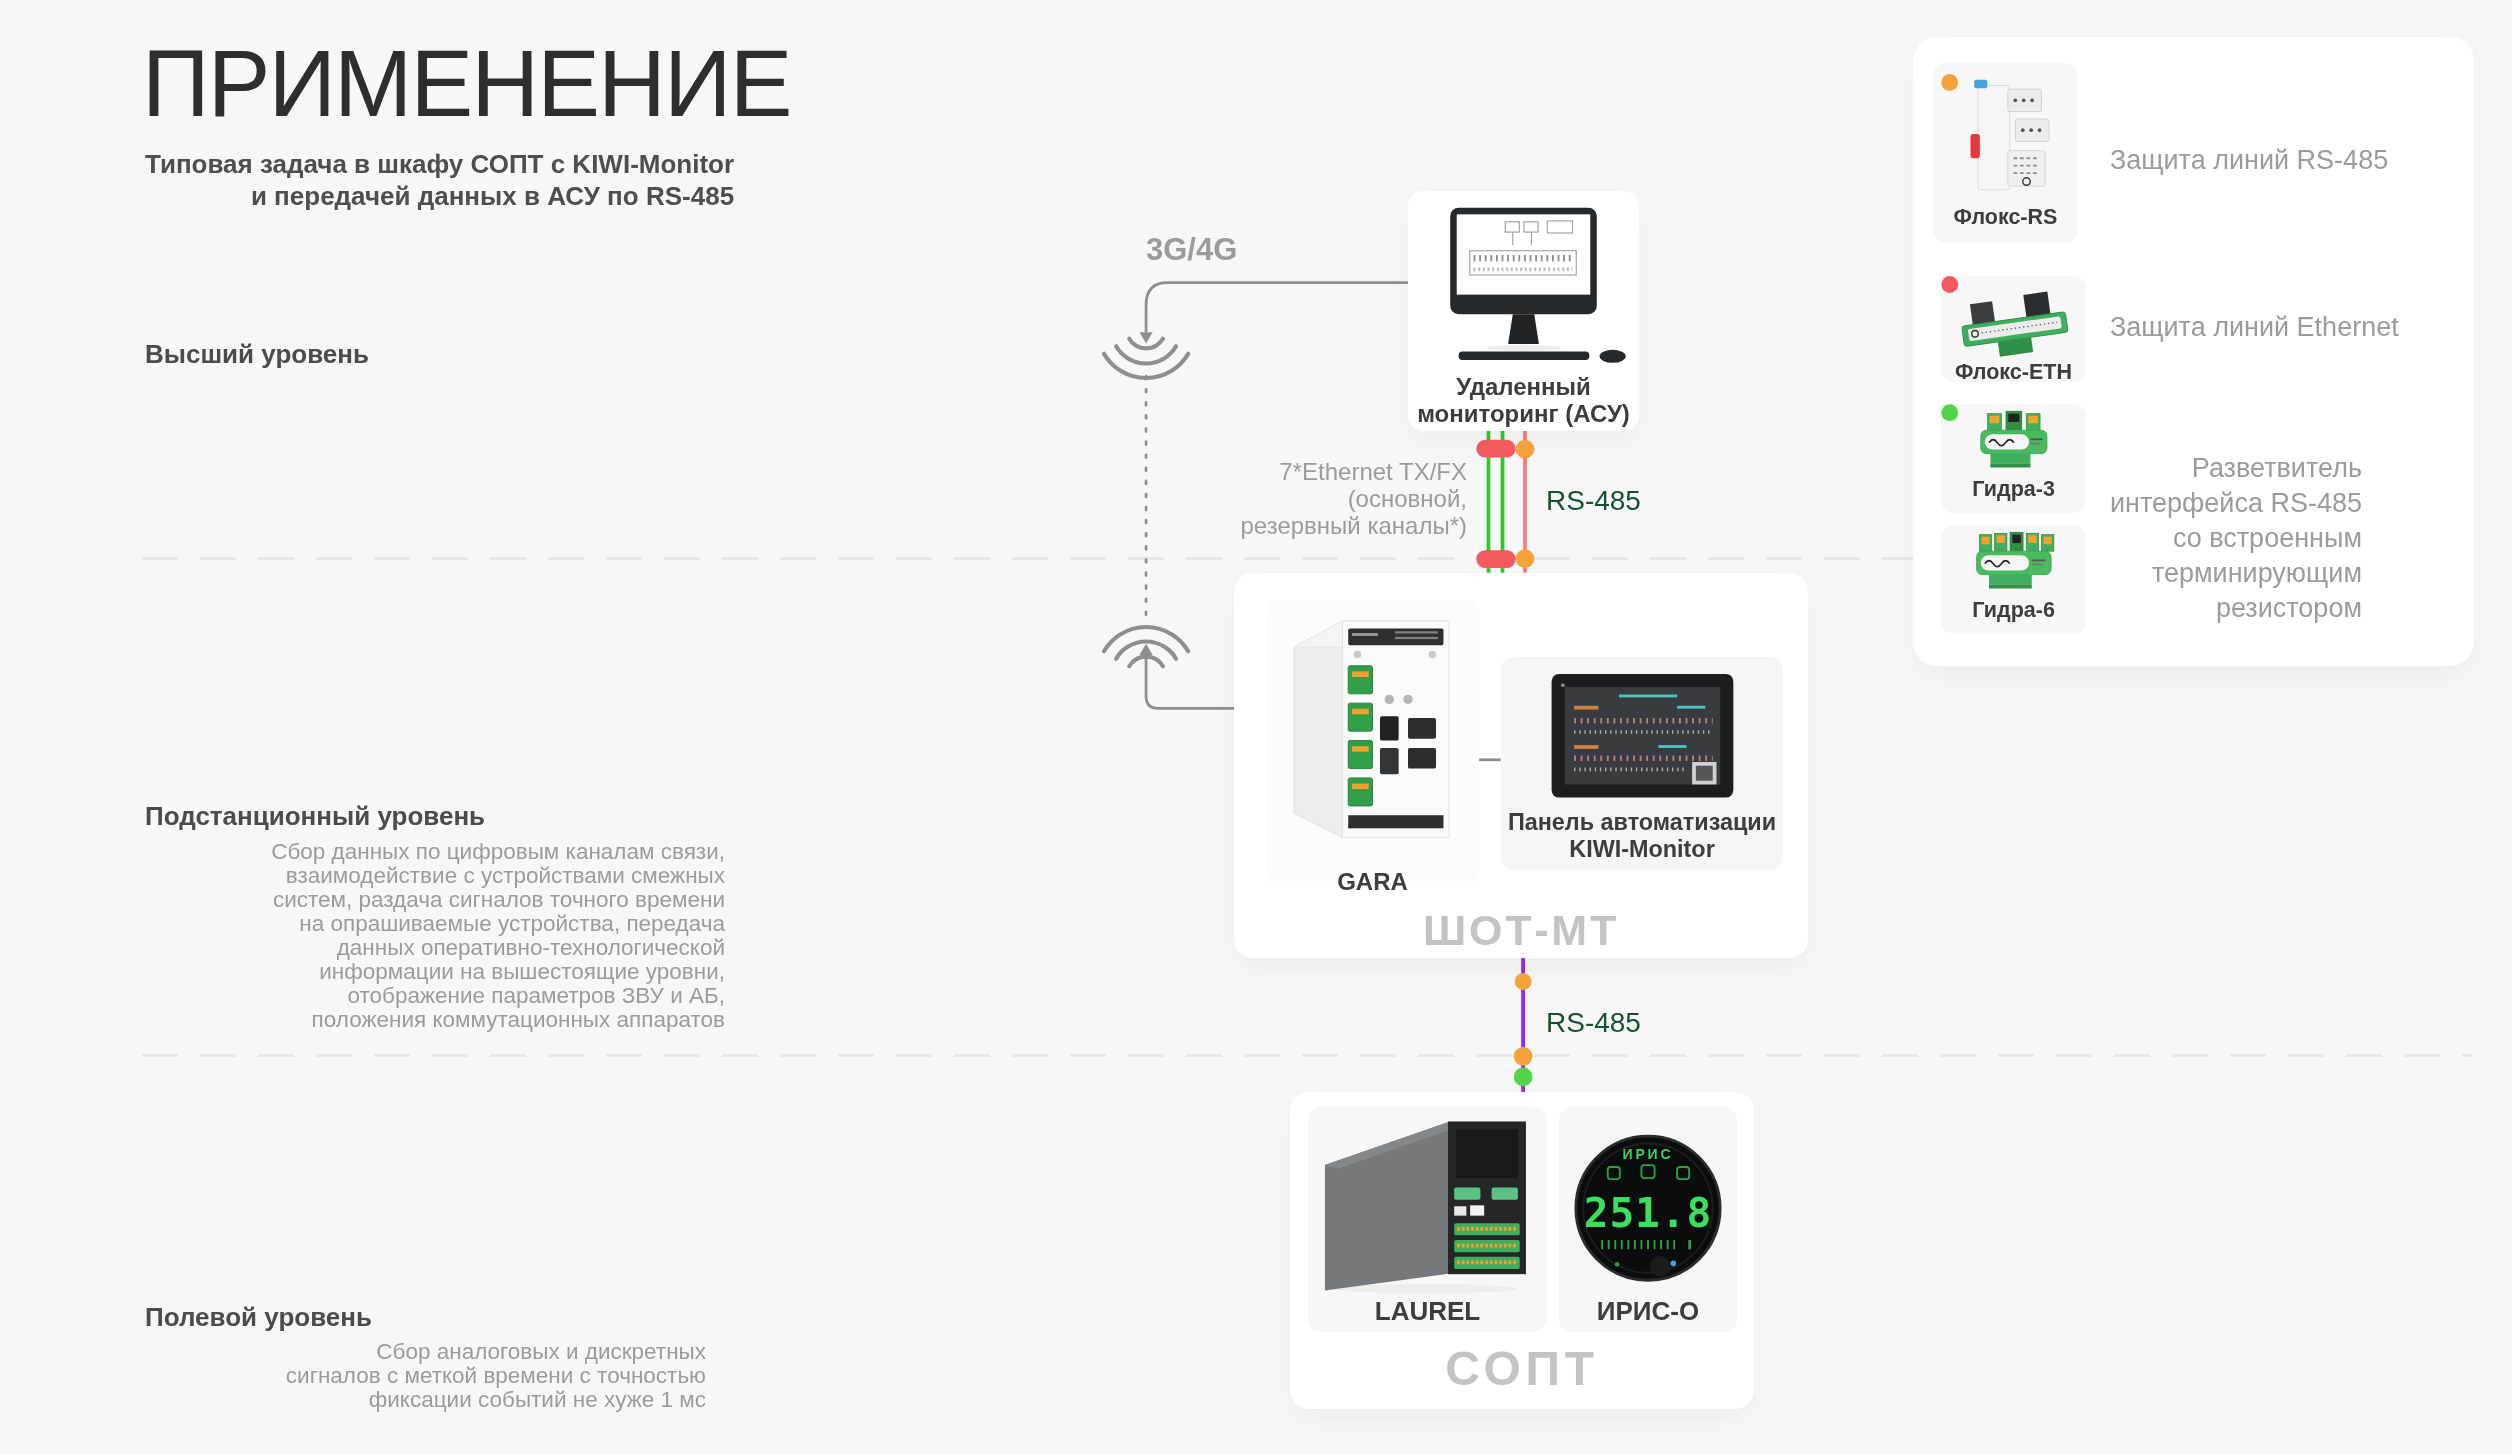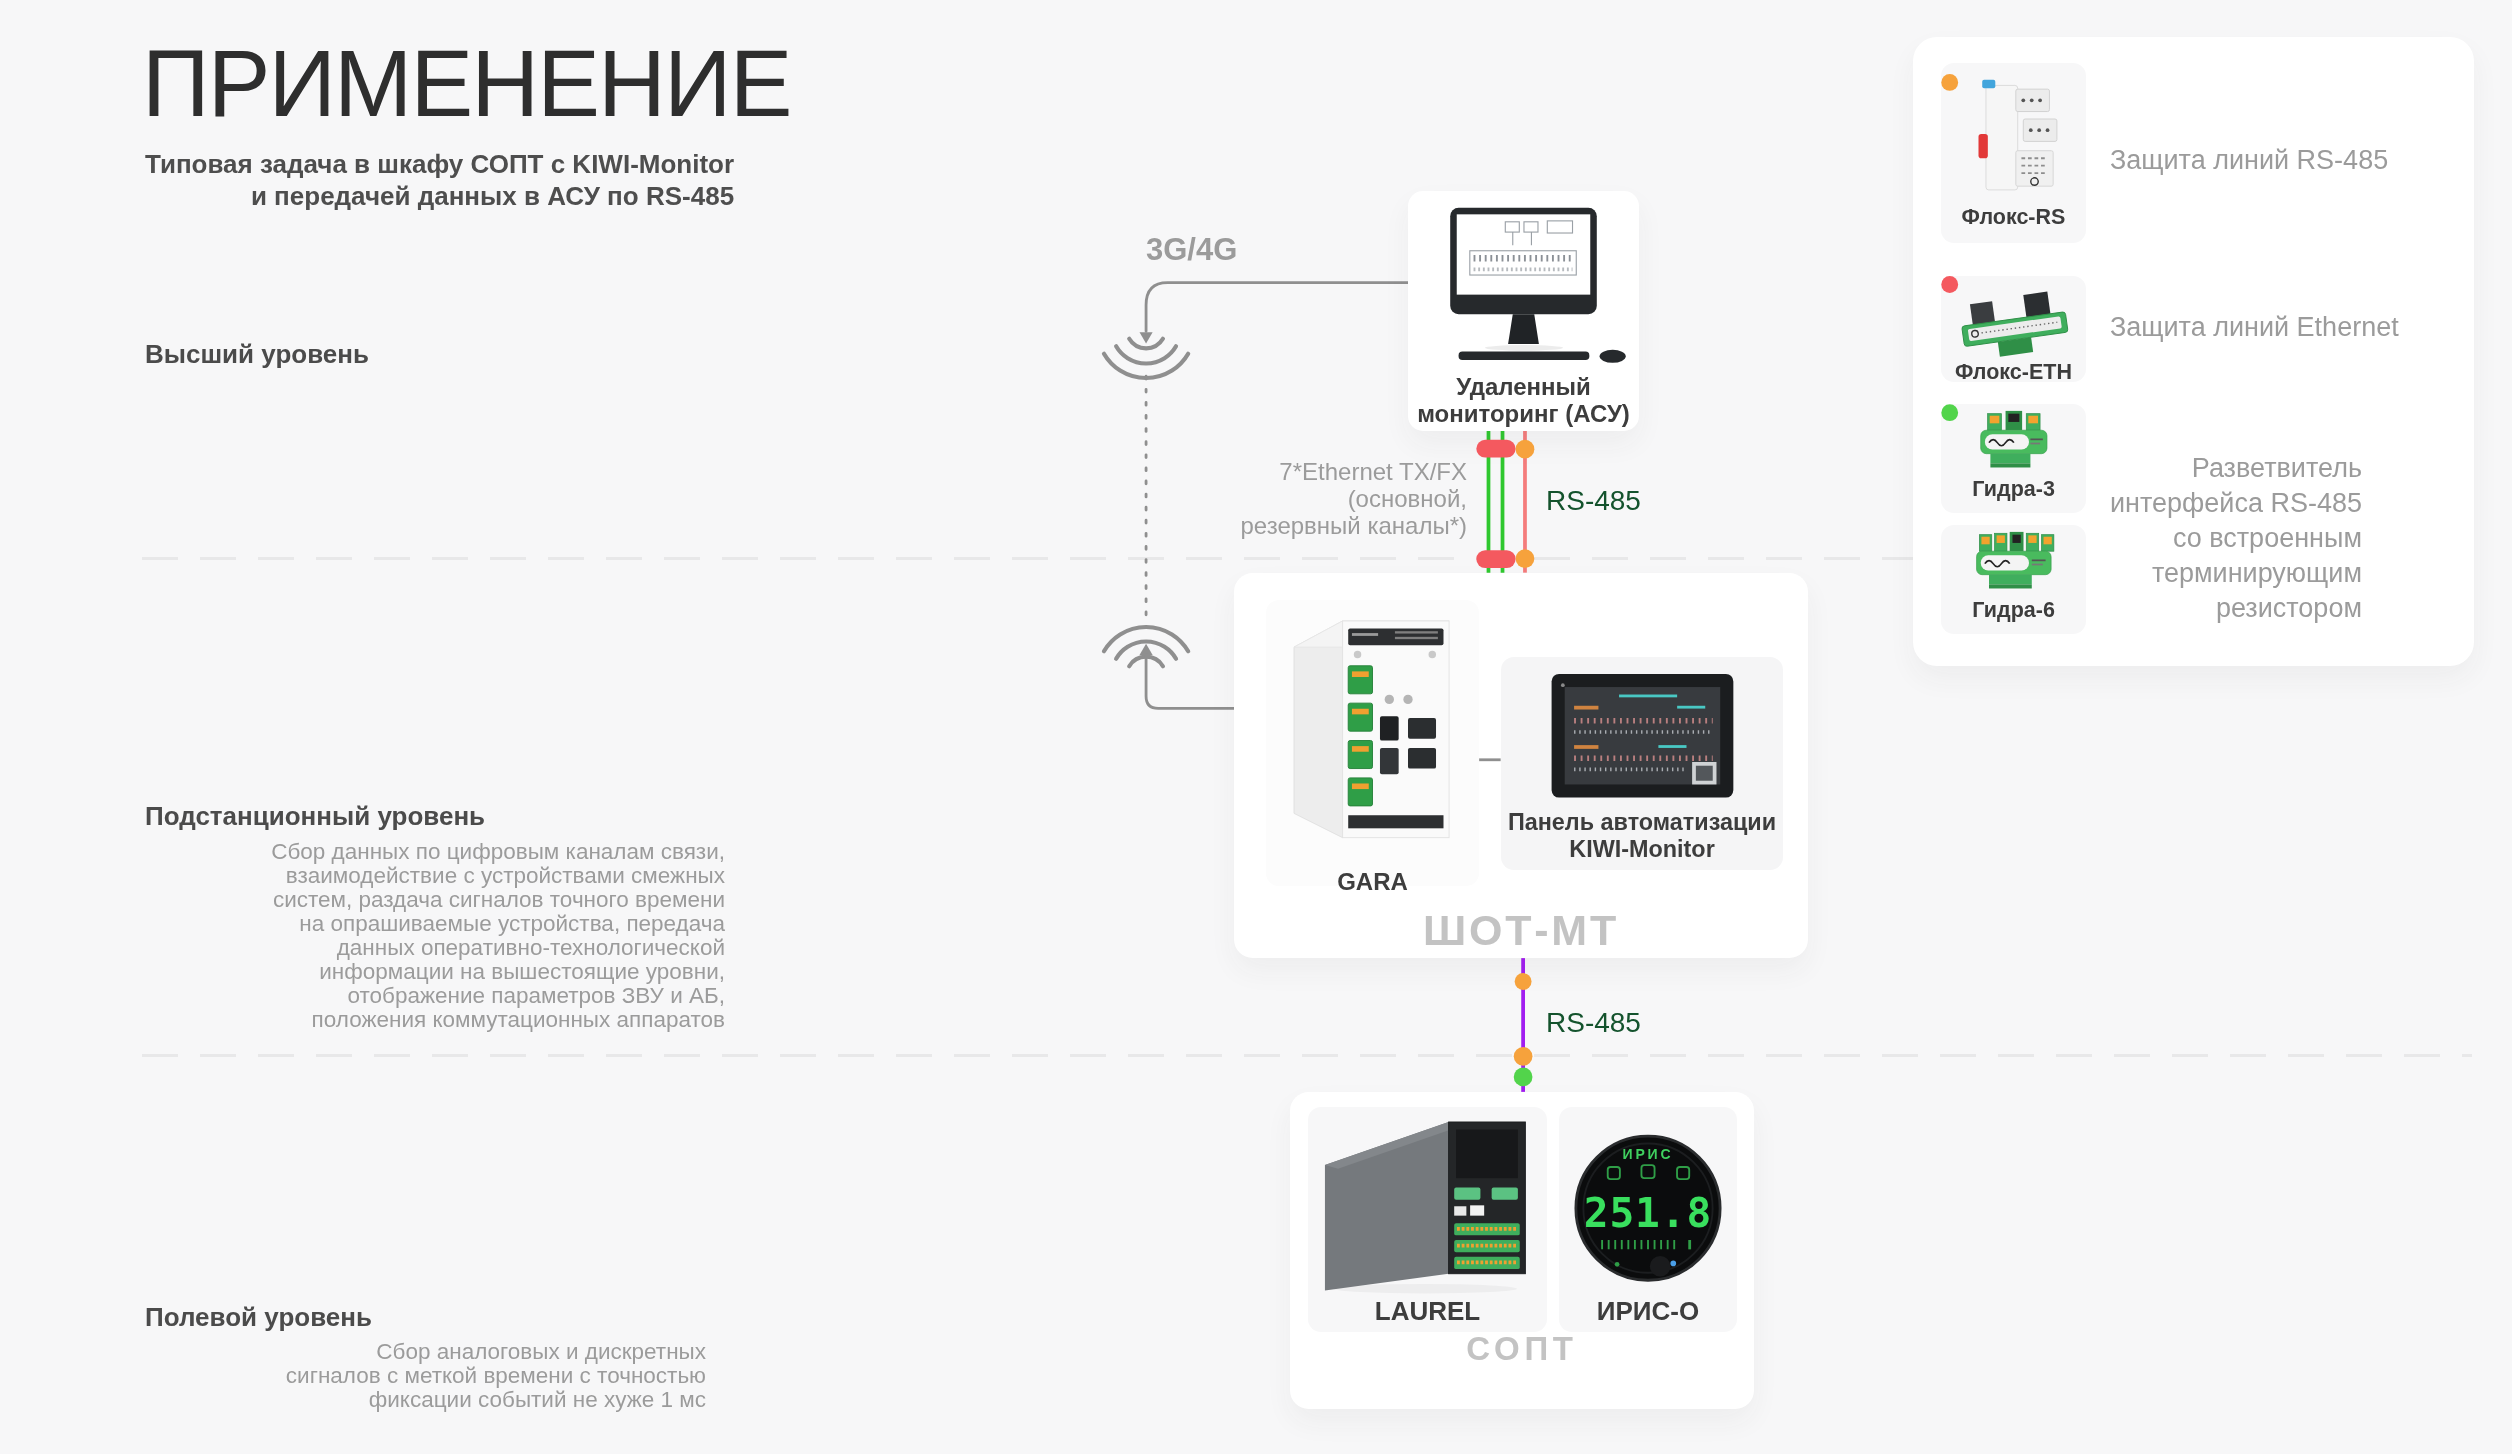--- a/index.html
+++ b/index.html
@@ -207,26 +207,26 @@
         <text x="95" y="128" text-anchor="middle" font-family="DejaVu Sans Mono, monospace" font-size="44" font-weight="bold" letter-spacing="1" fill="#39df5e">251.8</text>
         <path d="M45,147 h80" stroke="#2f9e47" stroke-width="10" stroke-dasharray="2 5"></path>
         <rect x="138" y="142" width="3" height="10" fill="#2f9e47"></rect>
         <circle cx="108" cy="170" r="11" fill="#1a1b1d"></circle>
         <circle cx="122" cy="167" r="3" fill="#4a9fe8"></circle>
         <circle cx="62" cy="168" r="2.5" fill="#2f9e47"></circle>
       </svg>
       <div class="abs device-label" style="left:0;top:191px;width:178px;font-size:26px;">ИРИС-О</div>
     </div>
 
-    <div class="abs big-label" style="left:0;top:238px;width:464px;font-size:33px;letter-spacing:4.7px;">СОПТ</div>
+    <div class="abs big-label" style="left:0;top:249px;width:464px;font-size:48px;letter-spacing:4.7px;">СОПТ</div>
   </div>
 
   <div class="card" style="left:1913px;top:37px;width:561px;height:629px;border-radius:24px;">
 
-    <div class="tile" style="left:28px;top:26px;width:145px;height:180px;">
+    <div class="tile" style="left:20px;top:26px;width:145px;height:180px;">
       <svg width="145" height="140" viewBox="0 0 155 150">
         <rect x="48" y="24" width="34" height="112" rx="3" fill="#f6f6f6" stroke="#d9d9d9"></rect>
         <rect x="44" y="18" width="14" height="9" rx="2" fill="#42a5dc"></rect>
         <rect x="80" y="28" width="36" height="24" rx="2" fill="#ececec" stroke="#d0d0d0"></rect>
         <rect x="88" y="60" width="36" height="24" rx="2" fill="#ececec" stroke="#d0d0d0"></rect>
         <circle cx="88" cy="40" r="2" fill="#555"></circle>
           <circle cx="97" cy="40" r="2" fill="#555"></circle>
           <circle cx="106" cy="40" r="2" fill="#555"></circle>
         <circle cx="96" cy="72" r="2" fill="#555"></circle>
           <circle cx="105" cy="72" r="2" fill="#555"></circle>

